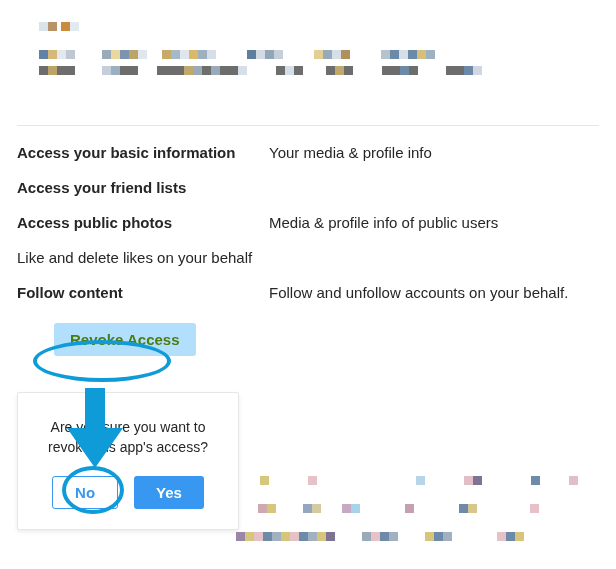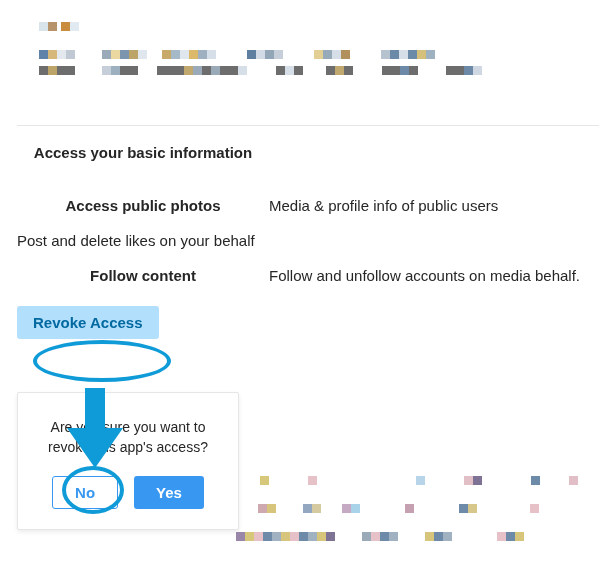--- a/index.html
+++ b/index.html
@@ -35,38 +35,38 @@
   }
   .perm-row {
     display: flex;
     margin-bottom: 18px;
     font-size: 15px;
   }
   .perm-name {
     width: 252px;
     font-weight: 600;
     color: #262626;
-    text-align: center;
   }
   .perm-desc {
     flex: 1;
     color: #262626;
   }
   .revoke-btn {
     display: inline-block;
     background: #b2dffc;
-    color: #0369a1;
+    color: #4d7c0f;
     font-weight: 600;
     font-size: 15px;
     padding: 8px 16px;
     border-radius: 3px;
     border: none;
     cursor: pointer;
     margin-top: 4px;
     position: relative;
+    margin-left: 37px;
   }
   .popover {
     position: absolute;
     left: 17px;
     top: 392px;
     width: 222px;
     background: #fff;
     border: 1px solid #e6e6e6;
     border-radius: 2px;
     box-shadow: 0 2px 4px rgba(0,0,0,0.08);
@@ -159,33 +159,35 @@
       <span class="px" style="background:#6d6d6d"></span><span class="px" style="background:#6d6d6d"></span><span class="px" style="background:#6c8aa8"></span><span class="px" style="background:#cfd8e2"></span>
     </div>
   </div>
 
   <hr class="divider">
 
 
   <div>
     <div class="perm-row">
       <div class="perm-name">Access your basic information</div>
-    </div>
-    <div class="perm-row">
+      <div class="perm-desc">Your media &amp; profile info</div>
+    </div>
+    <div class="perm-row">
+      <div class="perm-name">Access your friend lists</div>
     </div>
     <div class="perm-row">
       <div class="perm-name">Access public photos</div>
       <div class="perm-desc">Media &amp; profile info of public users</div>
     </div>
     <div class="perm-row">
-      <div class="perm-desc">Post and delete likes on your behalf</div>
+      <div class="perm-desc">Like and delete likes on your behalf</div>
     </div>
     <div class="perm-row">
       <div class="perm-name">Follow content</div>
-      <div class="perm-desc">Follow and unfollow accounts on media behalf.</div>
+      <div class="perm-desc">Follow and unfollow accounts on your behalf.</div>
     </div>
   </div>
 
   <button class="revoke-btn">Revoke Access</button>
 
 </div>
 
 <div class="popover">
   <p class="popover-text">Are you sure you want to revoke this app's access?</p>
   <div class="popover-actions">

